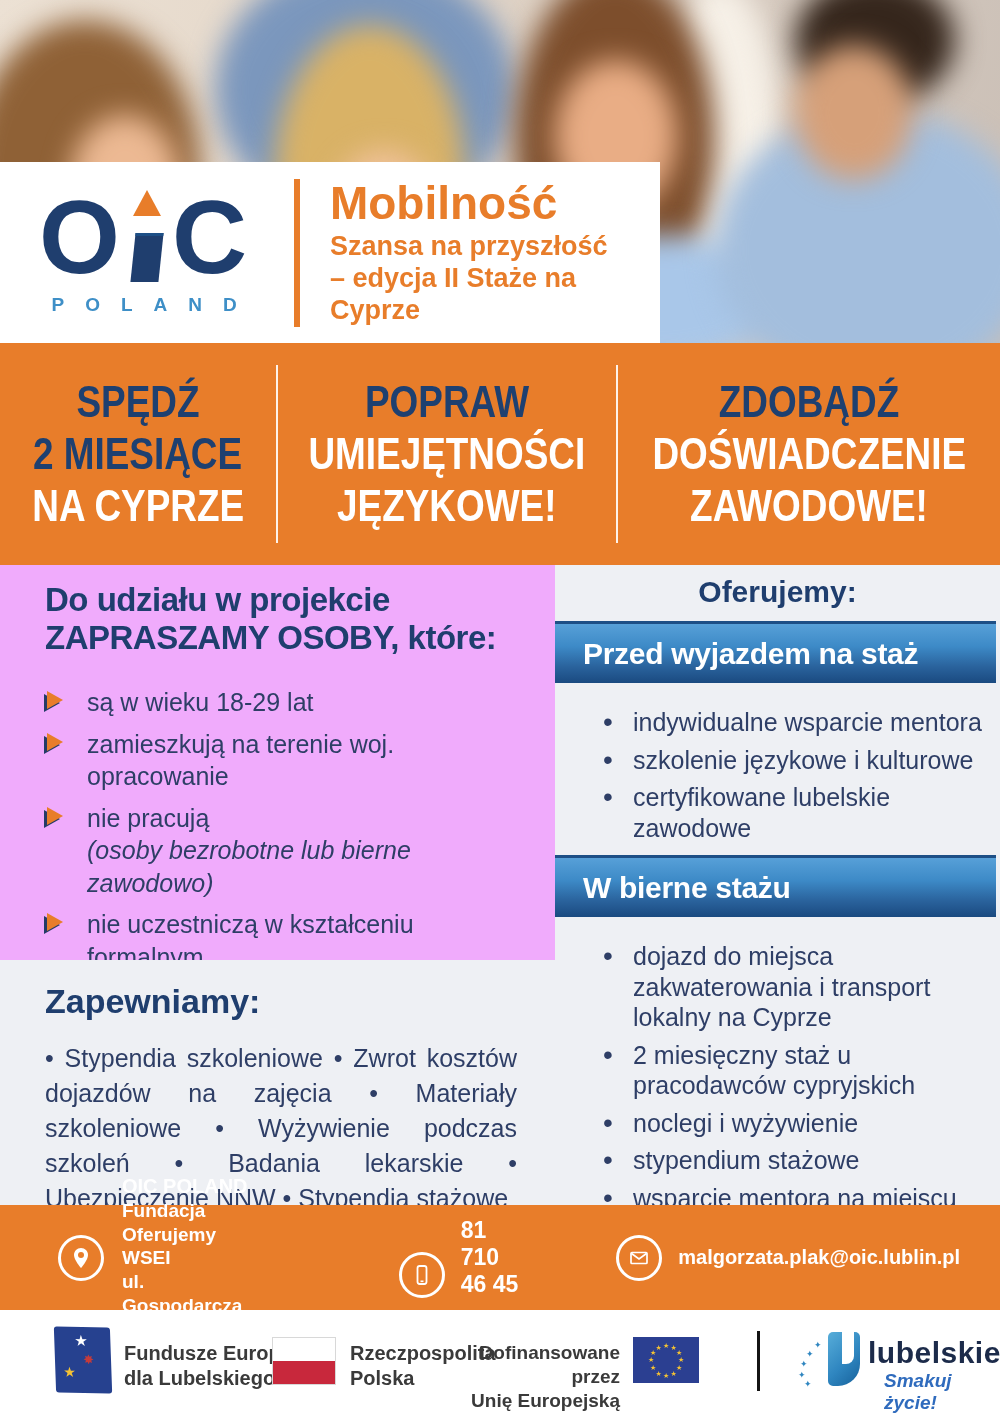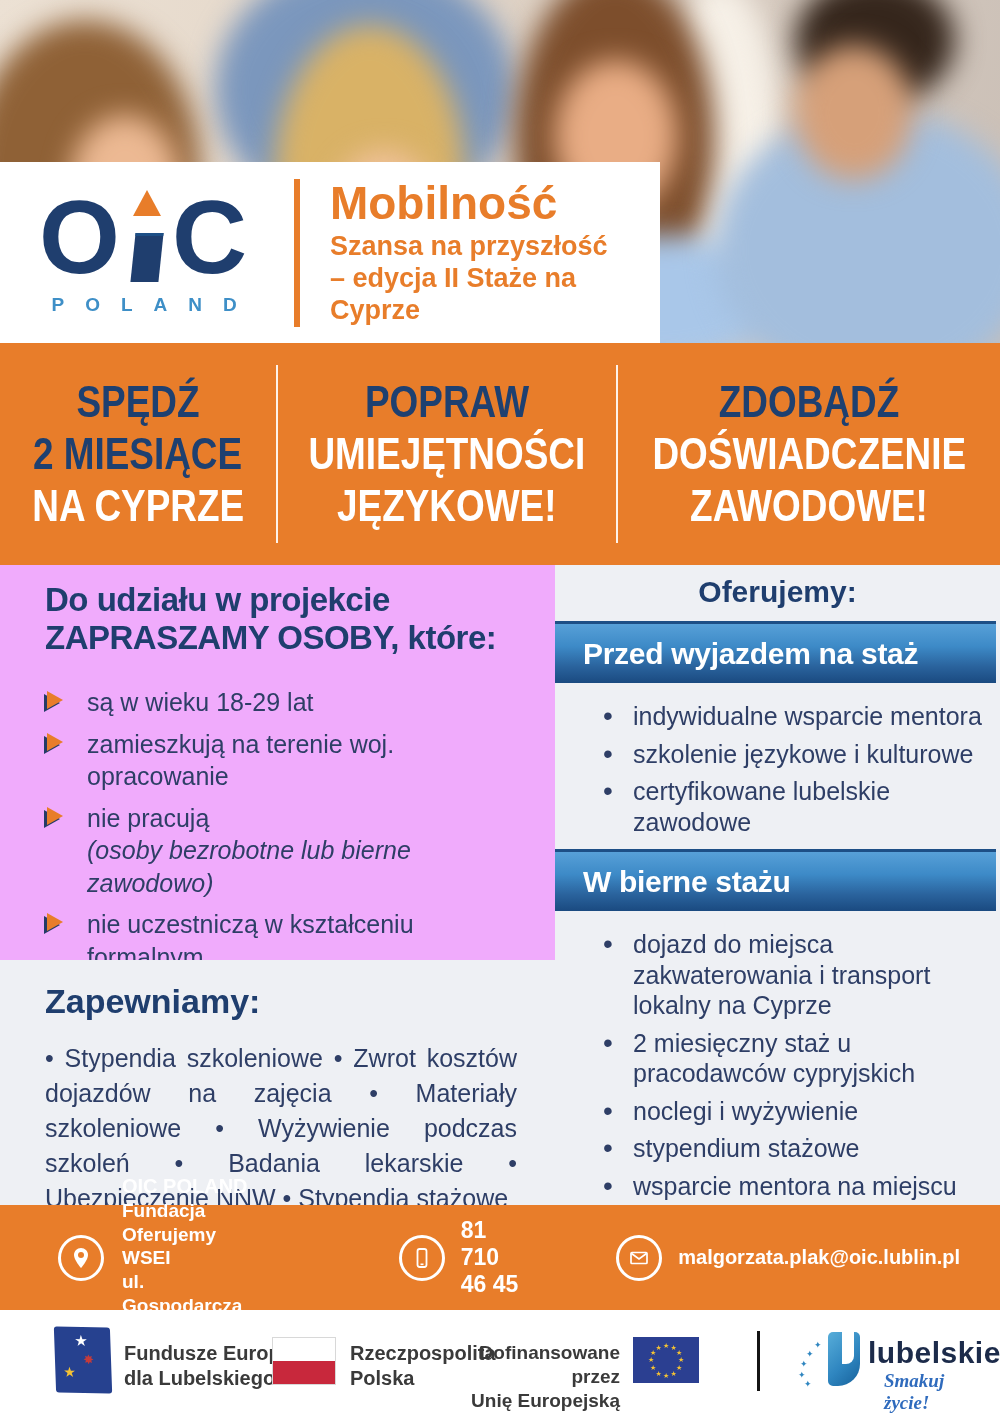--- a/index.html
+++ b/index.html
@@ -84,36 +84,36 @@
   .assure-p{margin-top:20px;font-size:25px;color:var(--body-navy);line-height:1.4;
     text-align:justify;}
 
   .right-col{position:absolute;left:555px;top:0;width:445px;height:640px;background:var(--gray-bg);}
   .offer-h{margin-top:10px;text-align:center;color:var(--navy);font-size:30px;font-weight:bold;}
   .bar{width:calc(100% - 4px);height:62px;margin-top:12px;
     background:linear-gradient(180deg,#57A0D8 0%,#3D8AC7 38%,#2A639D 72%,#1A4A80 100%);
     border-top:3px solid #1D4F86;
     display:flex;align-items:center;padding-left:28px;
     color:#fff;font-size:30px;font-weight:bold;letter-spacing:-.3px;}
-  .offer-list{list-style:none;margin:18px 18px 6px 0;padding-left:48px;}
+  .offer-list{list-style:none;margin:24px 18px 6px 0;padding-left:48px;}
   .offer-list li{position:relative;padding-left:30px;font-size:25px;color:var(--body-navy);
     line-height:1.22;margin-bottom:7px;}
   .offer-list li::before{content:"\2022";position:absolute;left:0;top:-2px;
     color:var(--body-navy);font-size:28px;}
 
   
   .contact{position:absolute;left:0;top:1205px;width:1000px;height:105px;background:var(--orange);
     display:flex;align-items:center;color:#fff;padding:0 40px 0 58px;z-index:6;}
   .cgroup{display:flex;align-items:center;}
   .circle-ic{width:46px;height:46px;border:3px solid #fff;border-radius:50%;
     display:flex;align-items:center;justify-content:center;flex:0 0 auto;}
   .addr{margin-left:18px;line-height:1.25;}
   .addr .l1{font-size:20px;font-weight:bold;}
   .addr .l2,.addr .l3{font-size:19px;font-weight:bold;}
-  .phone-group{margin-left:150px;}
+  .phone-group{margin-left:150px;align-items:flex-end;}
   .phone-num{margin-left:16px;font-size:23px;font-weight:bold;}
   .mail-group{margin-left:95px;}
   .mail-text{margin-left:16px;font-size:20px;font-weight:bold;}
 
   
   .partners{position:absolute;left:0;top:1310px;width:1000px;height:104px;background:#fff;z-index:6;}
   .euf-flag{position:absolute;left:55px;top:17px;width:56px;height:66px;background:#26418F;
     transform:rotate(-2deg) skewY(3deg);border-radius:3px;}
   .euf-flag .st{position:absolute;line-height:1;}
   .st-w{left:20px;top:6px;color:#fff;font-size:15px;}
@@ -131,21 +131,21 @@
   .part-div{position:absolute;left:757px;top:21px;width:3px;height:60px;background:#141414;}
   .lub{position:absolute;left:798px;top:20px;width:190px;height:64px;}
   .lub-stars{position:absolute;left:0;top:10px;width:30px;height:48px;color:#2F86C0;}
   .lub-stars span{position:absolute;font-size:9px;}
   .lub-L{position:absolute;left:30px;top:2px;width:32px;height:54px;
     background:linear-gradient(135deg,#57ADD9 0%,#2F86C0 55%,#16619B 100%);
     border-radius:5px 5px 22px 5px;}
   .lub-L::after{content:"";position:absolute;left:7px;top:-2px;width:12px;height:34px;background:#fff;
     border-radius:0 0 8px 0;transform:translateX(7px);}
   .lub-name{position:absolute;left:70px;top:6px;font-size:30px;font-weight:bold;color:#1C2B4A;letter-spacing:.5px;}
-  .lub-slogan{position:absolute;left:86px;top:40px;font-family:Liberation Serif, serif;
+  .lub-slogan{position:absolute;left:86px;top:40px;font-family:Liberation Sans, sans-serif;
     font-style:italic;font-size:19px;font-weight:bold;color:#2F6BBD;}
 </style>
 </head>
 <body>
 
 <div class="poster">
 
   <div class="photo">
     <div class="blob b-window"></div>
     <div class="blob b-denim"></div>

